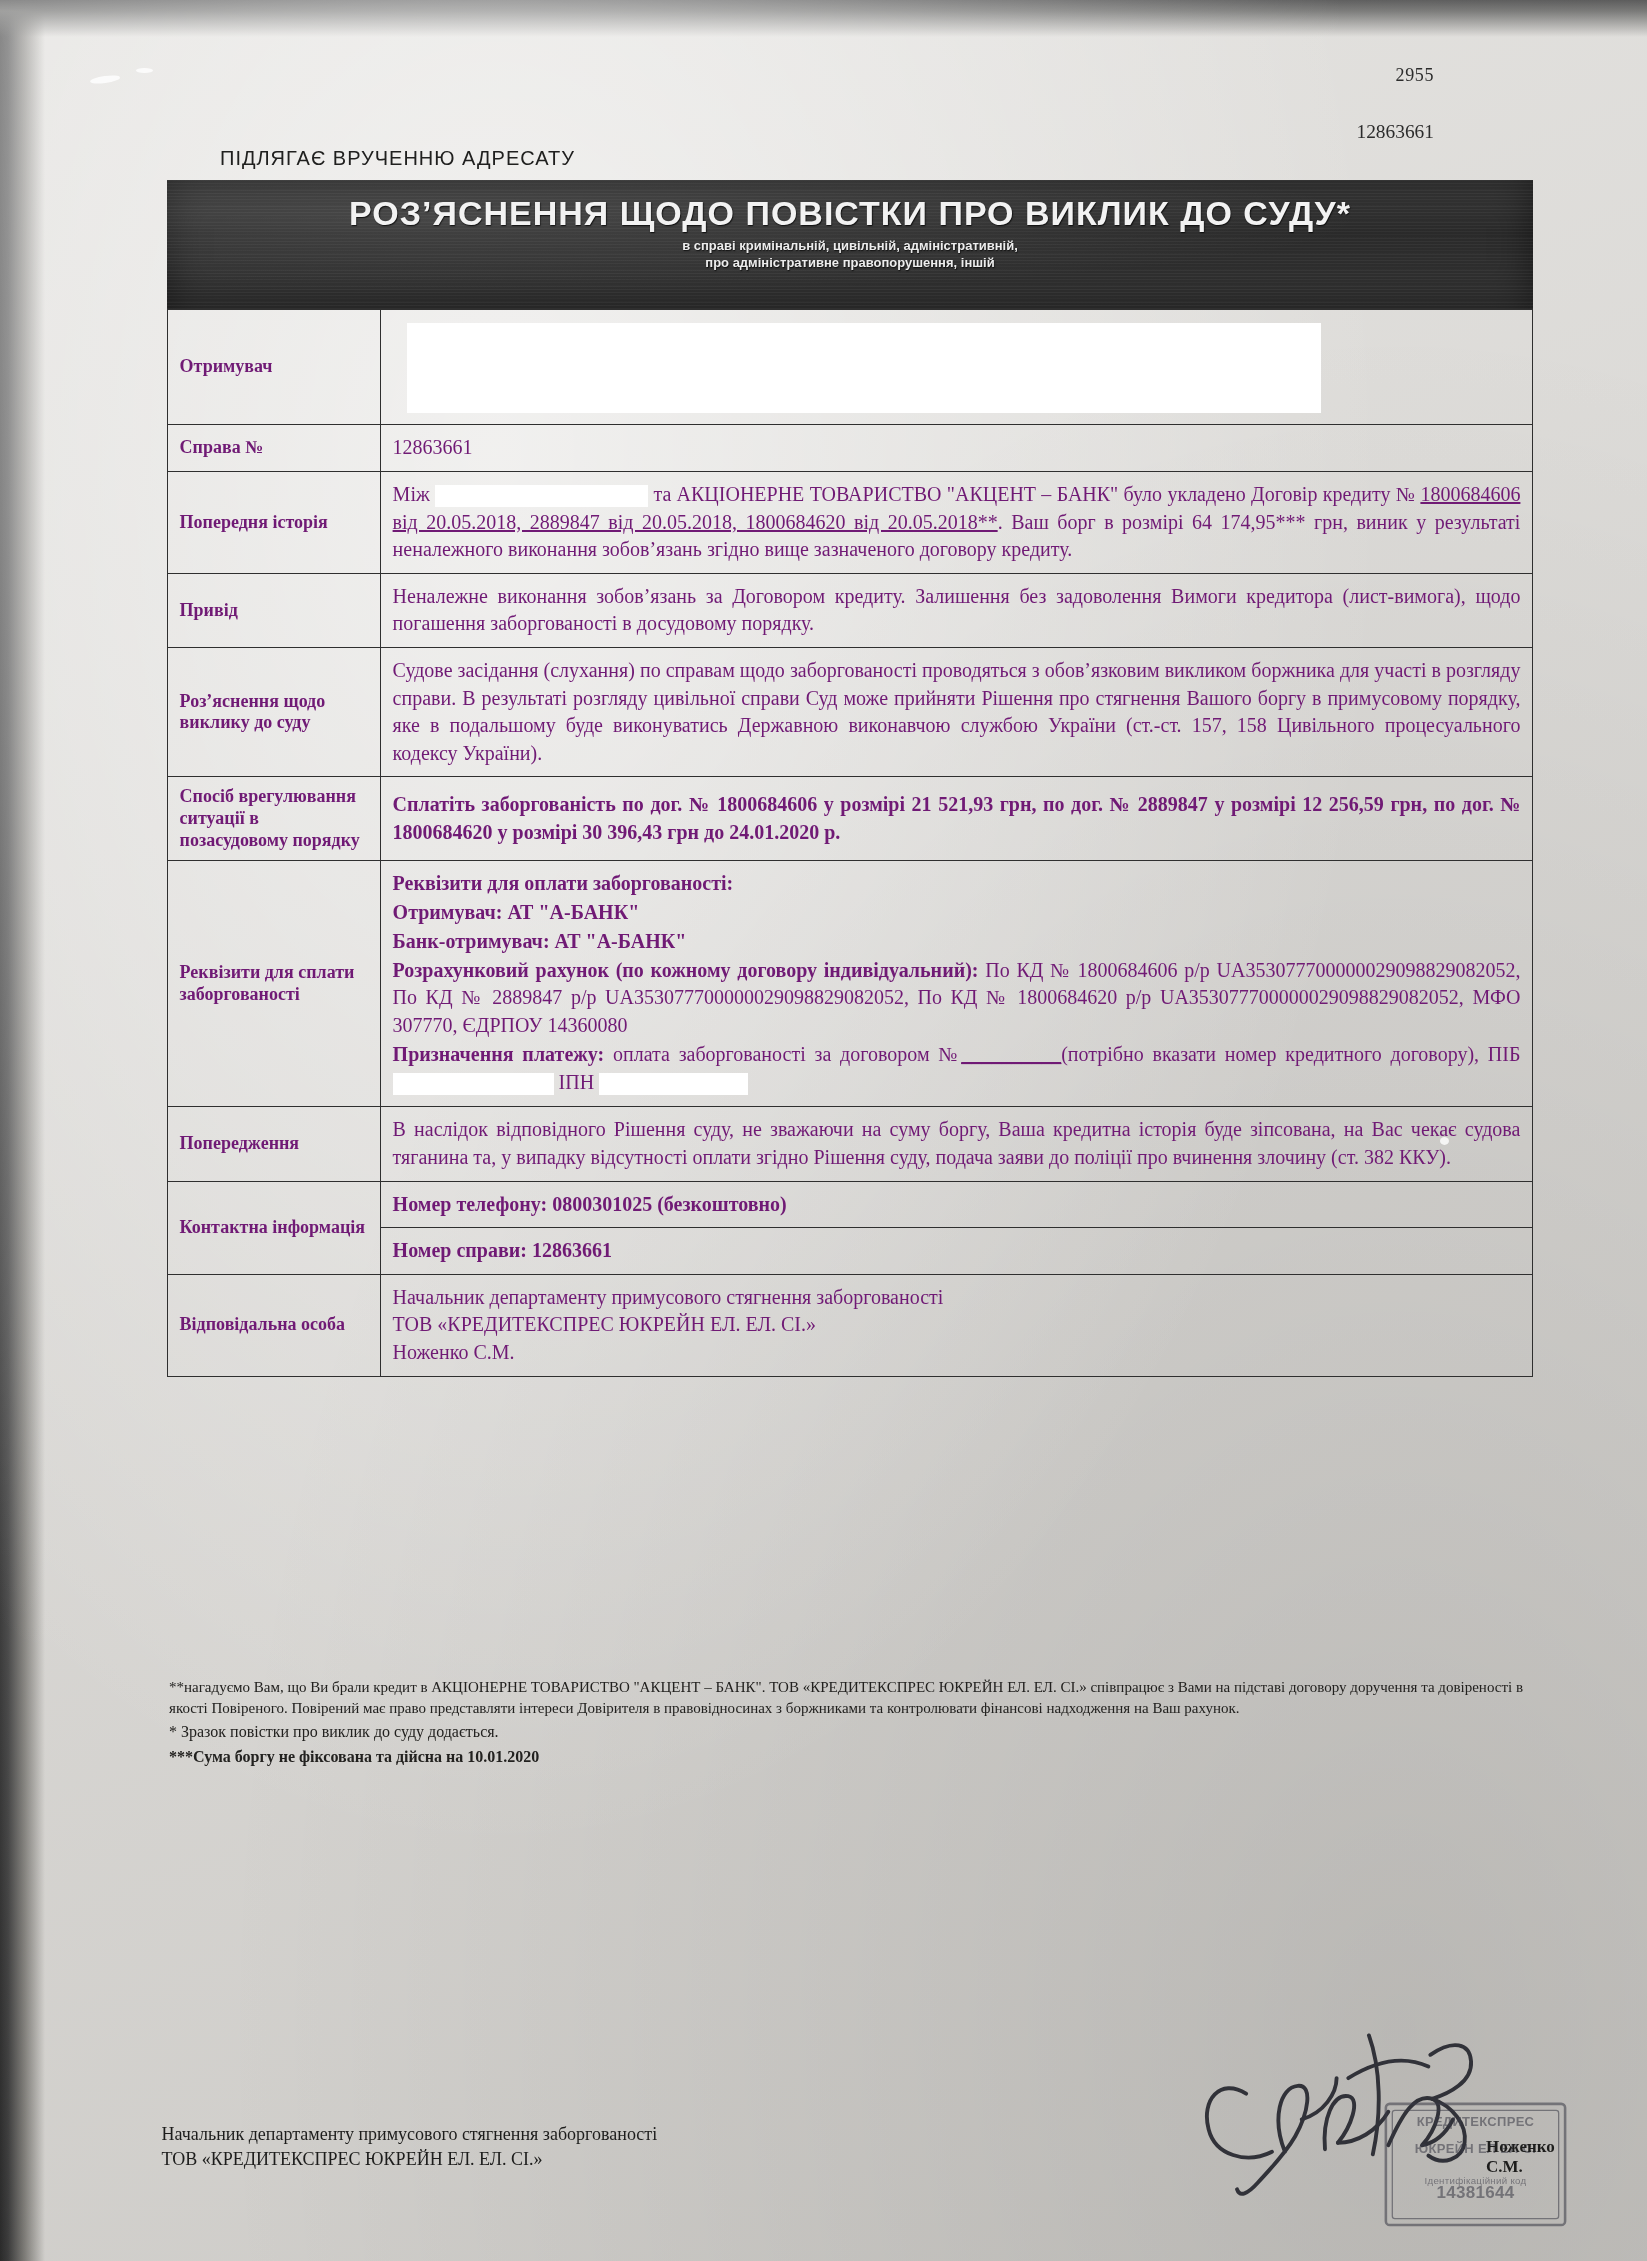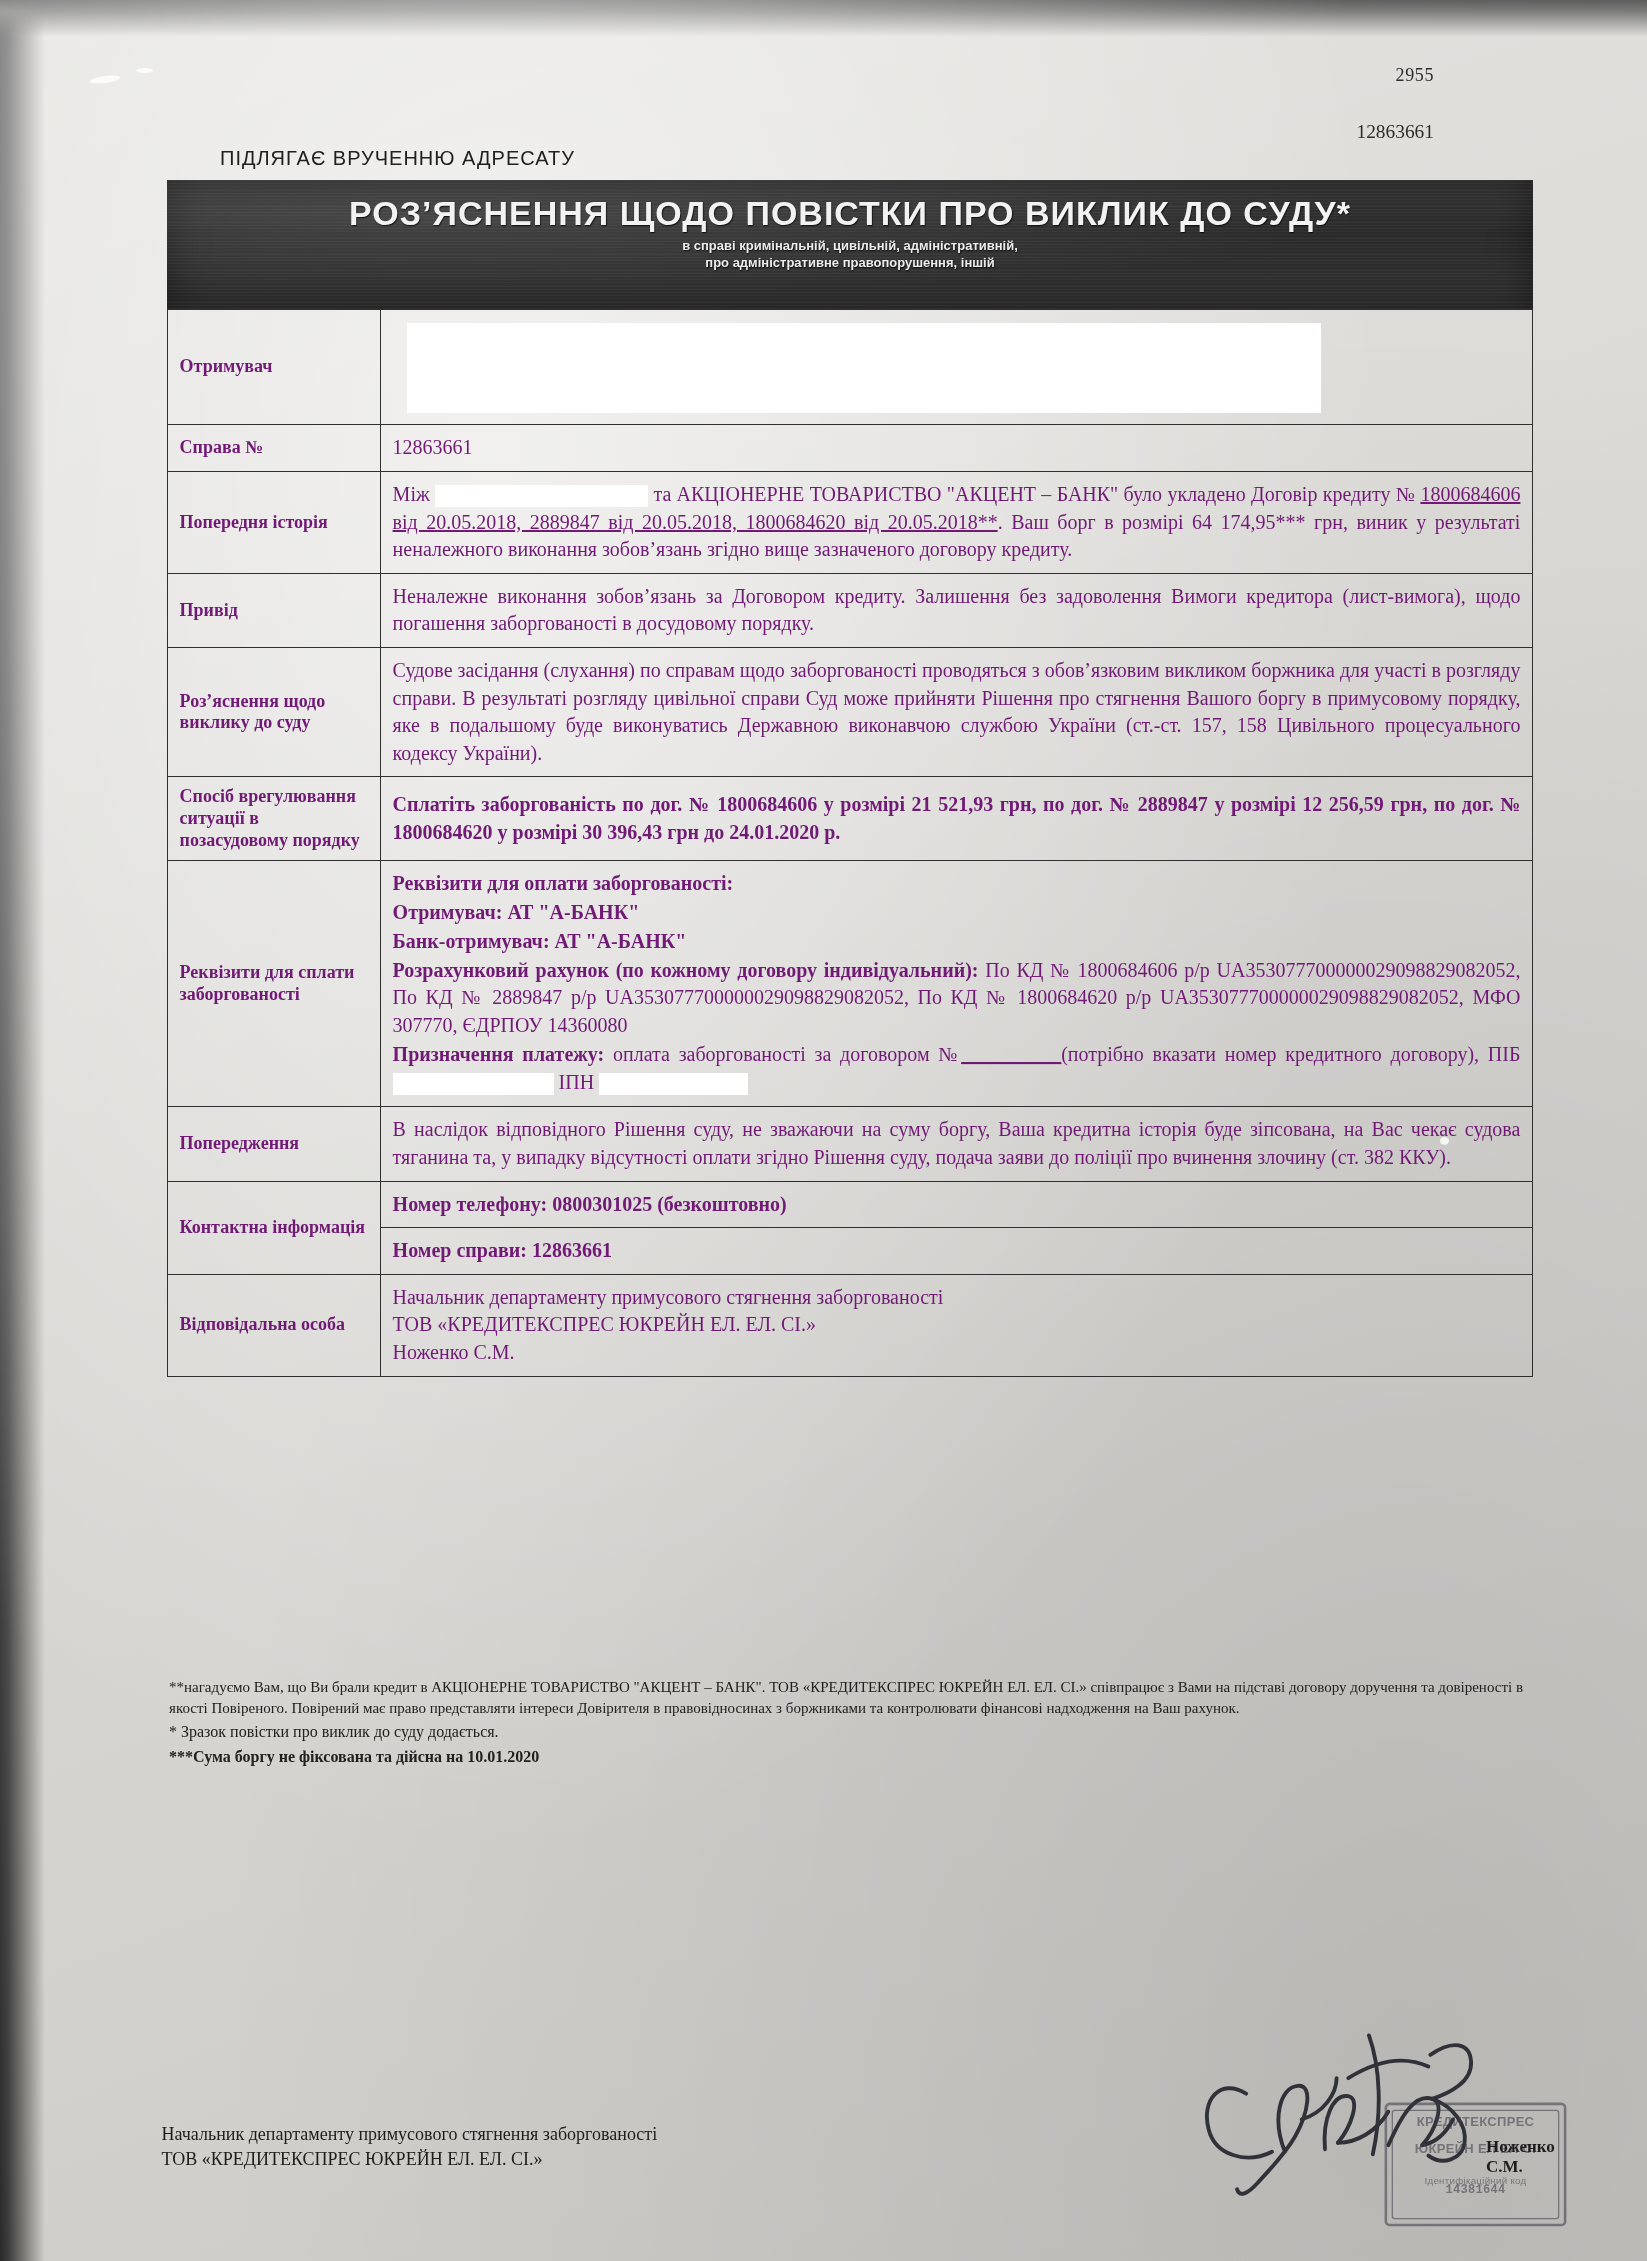--- a/index.html
+++ b/index.html
@@ -248,21 +248,21 @@
     text-align: center;
     color: #3a3a46;
     font-family: "Liberation Sans", sans-serif;
     font-weight: bold;
     font-size: 13px;
     letter-spacing: 0.3px;
   }
   .stamp-txt.l1 { top: 14px; }
   .stamp-txt.l2 { top: 41px; text-align: center; }
   .stamp-txt.l3 { top: 62px; font-size: 9.7px; font-weight: normal; margin-top: 13px; }
-  .stamp-txt.l4 { top: 83px; font-size: 12px; font-family: Liberation Mono, monospace; }
+  .stamp-txt.l4 { top: 83px; font-size: 17px; }
 </style>
 </head>
 <body>
 
 <div class="page">
 
   <div class="edge-dark-left"></div>
   <div class="edge-dark-top"></div>
   <div class="paper-shade"></div>
   <div class="speck" style="left:90px;top:76px;width:30px;height:6.5px;transform:rotate(-8deg);"></div>

